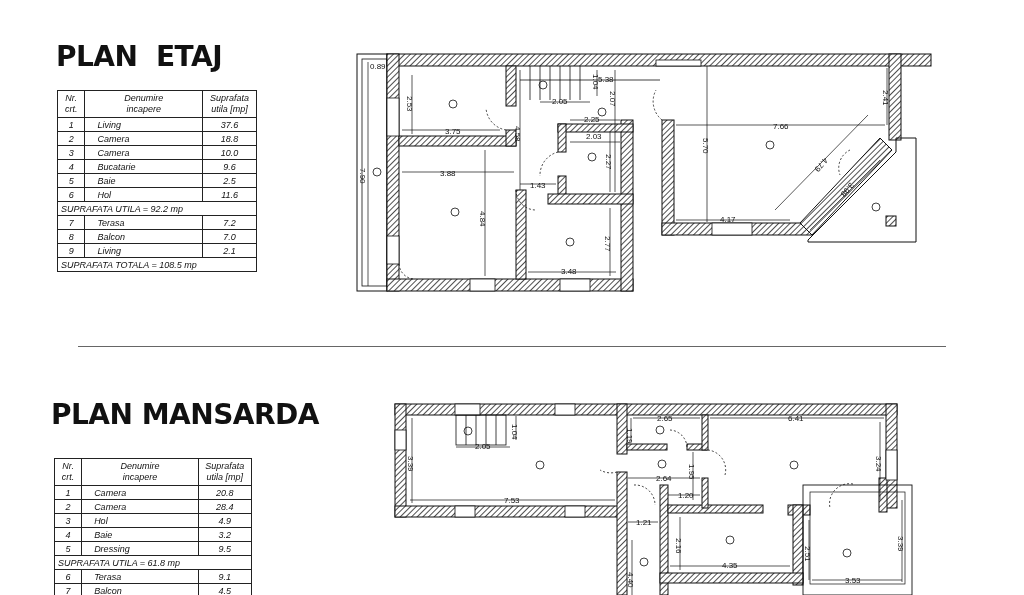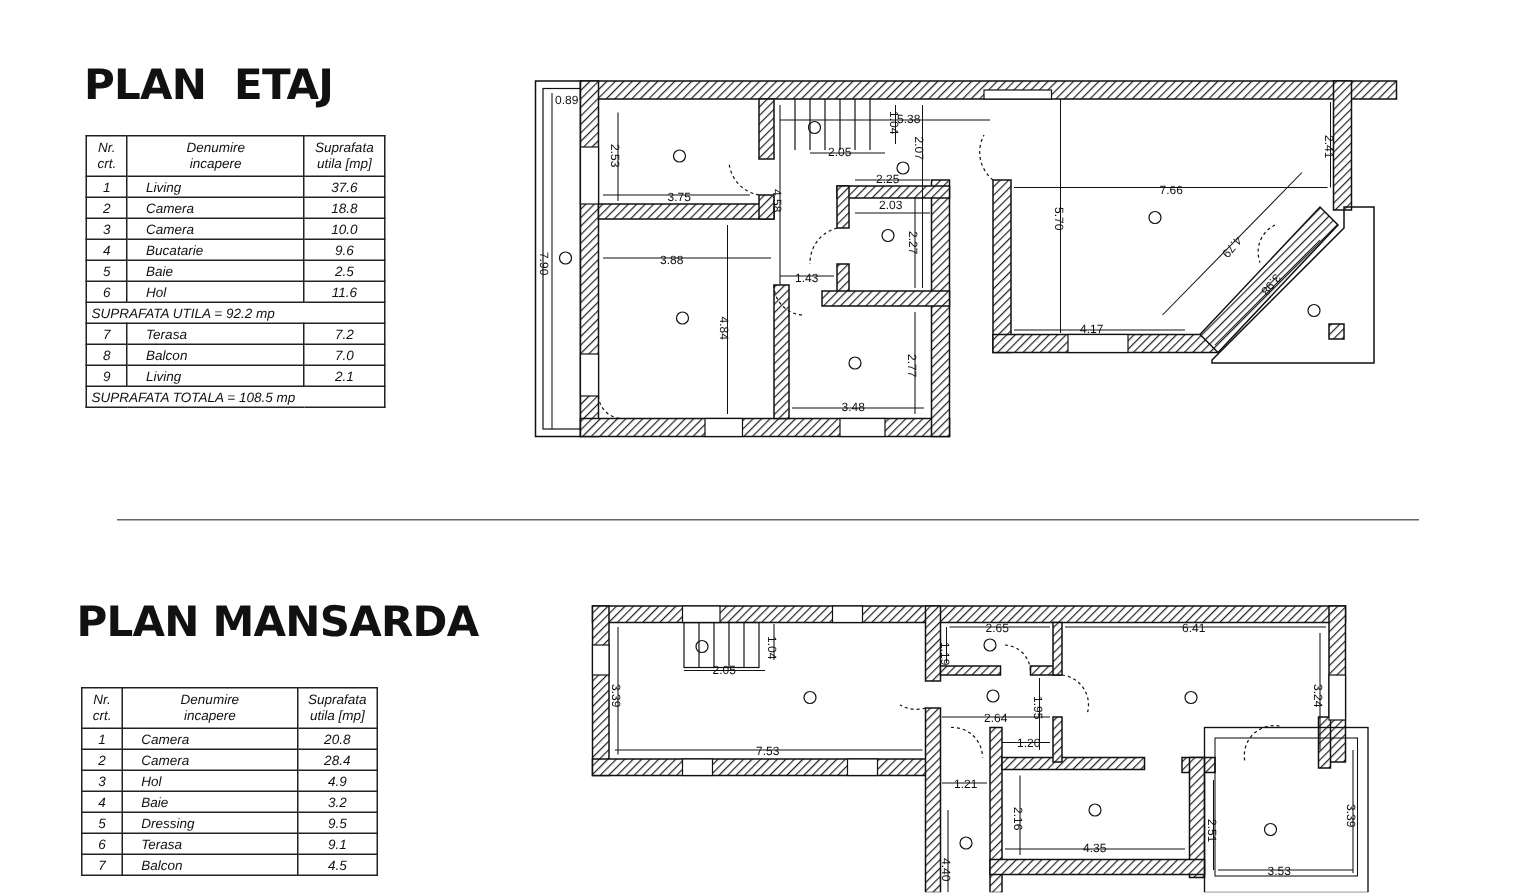--- a/index.html
+++ b/index.html
@@ -110,20 +110,23 @@
       </tr>
   <tr>
         <td class="nr">4</td>
         <td class="name">Baie</td>
         <td class="val">3.2</td>
       </tr>
   <tr>
         <td class="nr">5</td>
         <td class="name">Dressing</td>
         <td class="val">9.5</td>
+      </tr>
+  <tr>
+        <td class="sum" colspan="3">SUPRAFATA UTILA = 61.8 mp</td>
       </tr>
   <tr>
         <td class="nr">6</td>
         <td class="name">Terasa</td>
         <td class="val">9.1</td>
       </tr>
   <tr>
         <td class="nr">7</td>
         <td class="name">Balcon</td>
         <td class="val">4.5</td>

